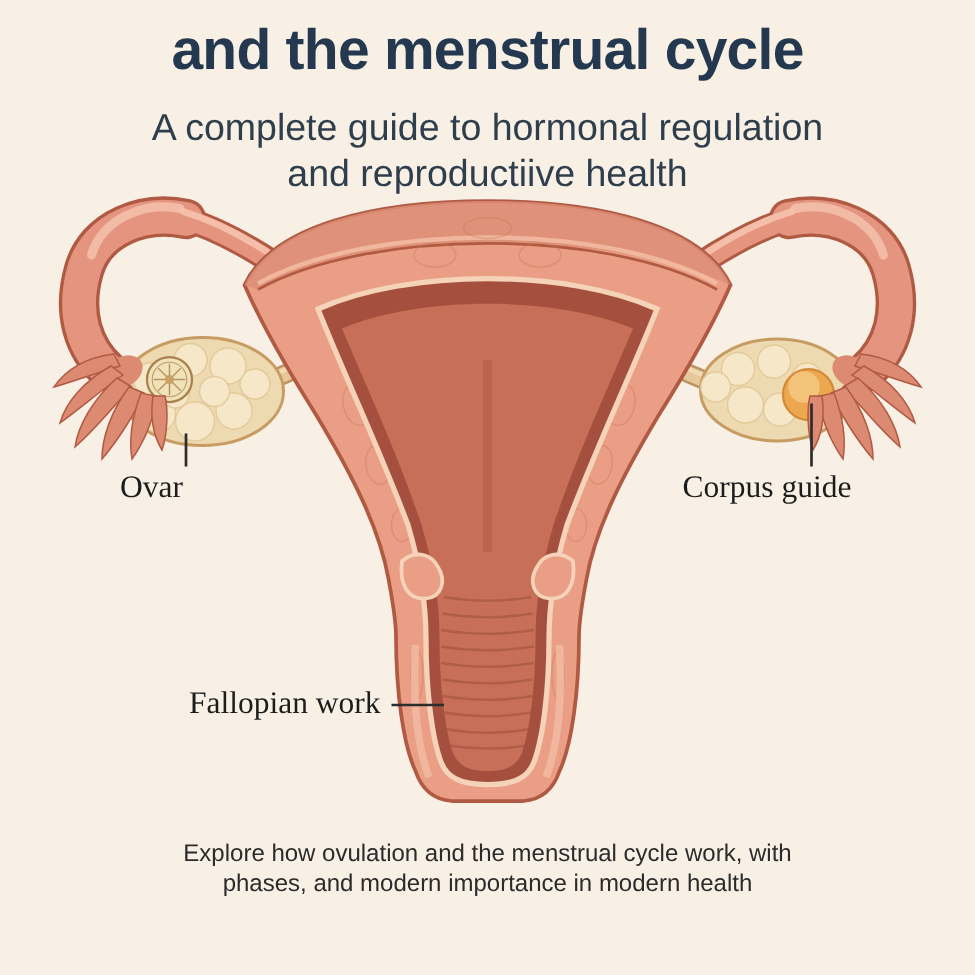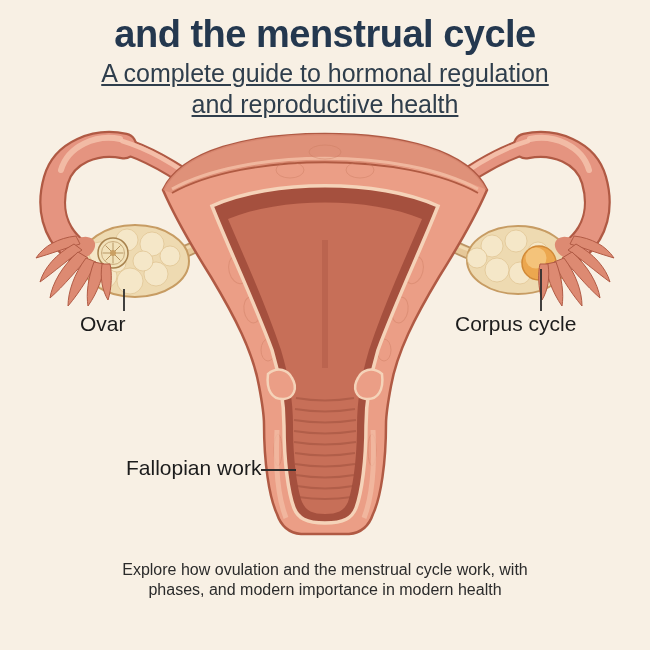--- a/index.html
+++ b/index.html
@@ -11,23 +11,23 @@
     --follicle:#a8824e; --corpus:#eca74f; --corpusrim:#d18a38; --corpushl:#f5c67e;
     --lig:#e6c899; --ligline:#bb9464;
   }
   *{margin:0;padding:0;box-sizing:border-box;}
   html,body{width:650px;height:650px;}
   body{font-family:"Liberation Sans",sans-serif;background:var(--bg);}
   .canvas{position:relative;width:650px;height:650px;background:var(--bg);overflow:hidden;}
   .header{position:absolute;top:0;left:0;width:650px;text-align:center;}
   .title{font-size:38px;font-weight:800;letter-spacing:-0.5px;color:var(--title);
          line-height:1.2;margin-top:12px;}
-  .subtitle{font-size:25px;font-weight:400;color:var(--subtitle);line-height:1.25;margin-top:0;text-decoration:underline;}
+  .subtitle{font-size:25px;font-weight:400;color:var(--subtitle);line-height:1.25;margin-top:12px;}
   .subtitle span{display:block;}
-  .illustration{position:absolute;top:0;left:0;width:518px;height:650px;}
+  .illustration{position:absolute;top:0;left:0;width:518px;height:650px;font-family:Liberation Serif, serif;}
   svg{position:absolute;top:0;left:0;}
   .lbl{position:absolute;font-size:21px;color:var(--label);white-space:nowrap;}
   #lbl-ovary{left:80px;top:312px;}
   #lbl-corpus{left:455px;top:312px;}
   #lbl-fallopian{left:126px;top:456px;}
   .footer{position:absolute;top:560px;left:0;width:650px;text-align:center;
           font-size:16px;color:var(--body);line-height:1.22;}
   .footer span{display:block;}
 </style>
 </head>
@@ -192,21 +192,21 @@
       </g>
 
       <g stroke="var(--leader)" stroke-width="1.8">
         <line x1="124" y1="289" x2="124" y2="311"></line>
         <line x1="541" y1="269" x2="541" y2="311"></line>
         <line x1="261" y1="470" x2="296" y2="470"></line>
       </g>
     </svg>
 
     <div class="lbl" id="lbl-ovary">Ovar</div>
-    <div class="lbl" id="lbl-corpus">Corpus cycle</div>
+    <div class="lbl" id="lbl-corpus">Corpus guide</div>
     <div class="lbl" id="lbl-fallopian">Fallopian work</div>
   </div>
 
   <div class="footer">
     <span>Explore how ovulation and the menstrual cycle work, with</span>
     <span>phases, and modern importance in modern health</span>
   </div>
 
 </div>
 

